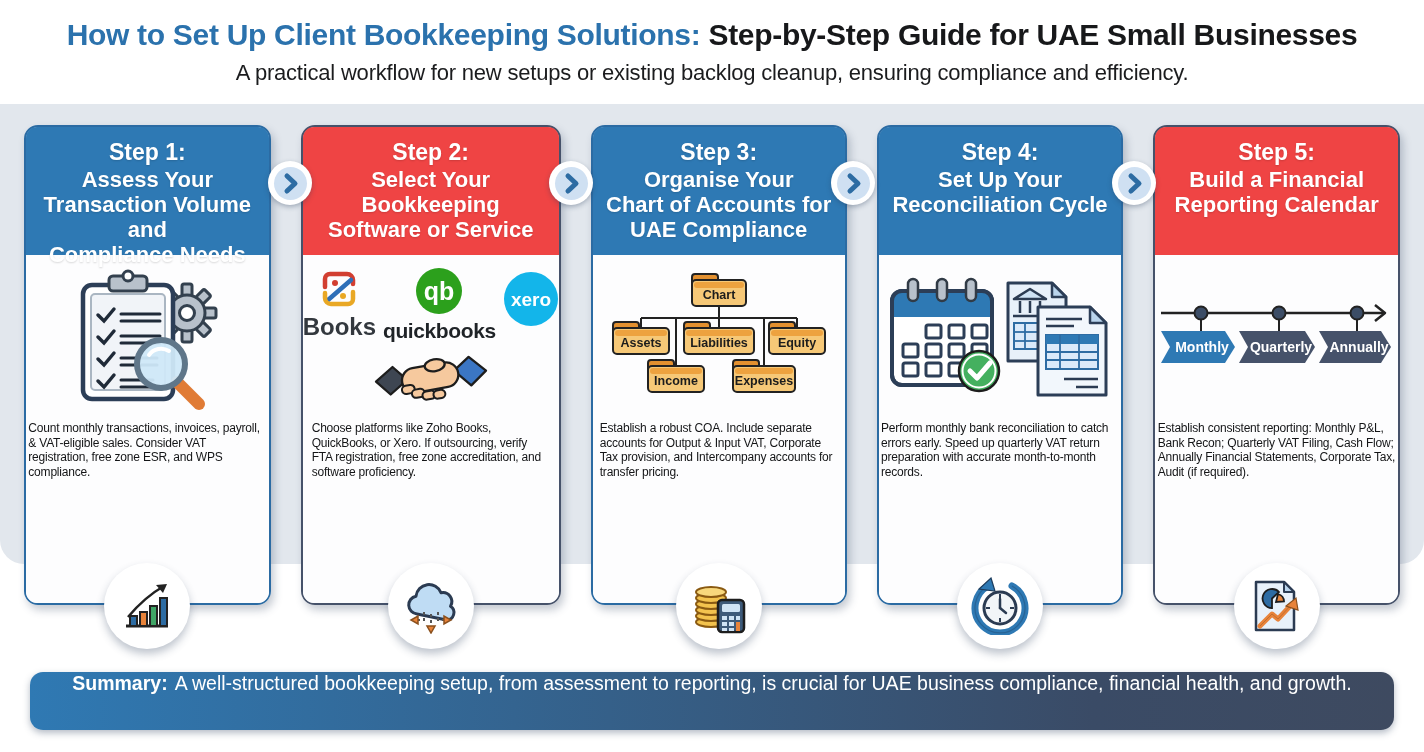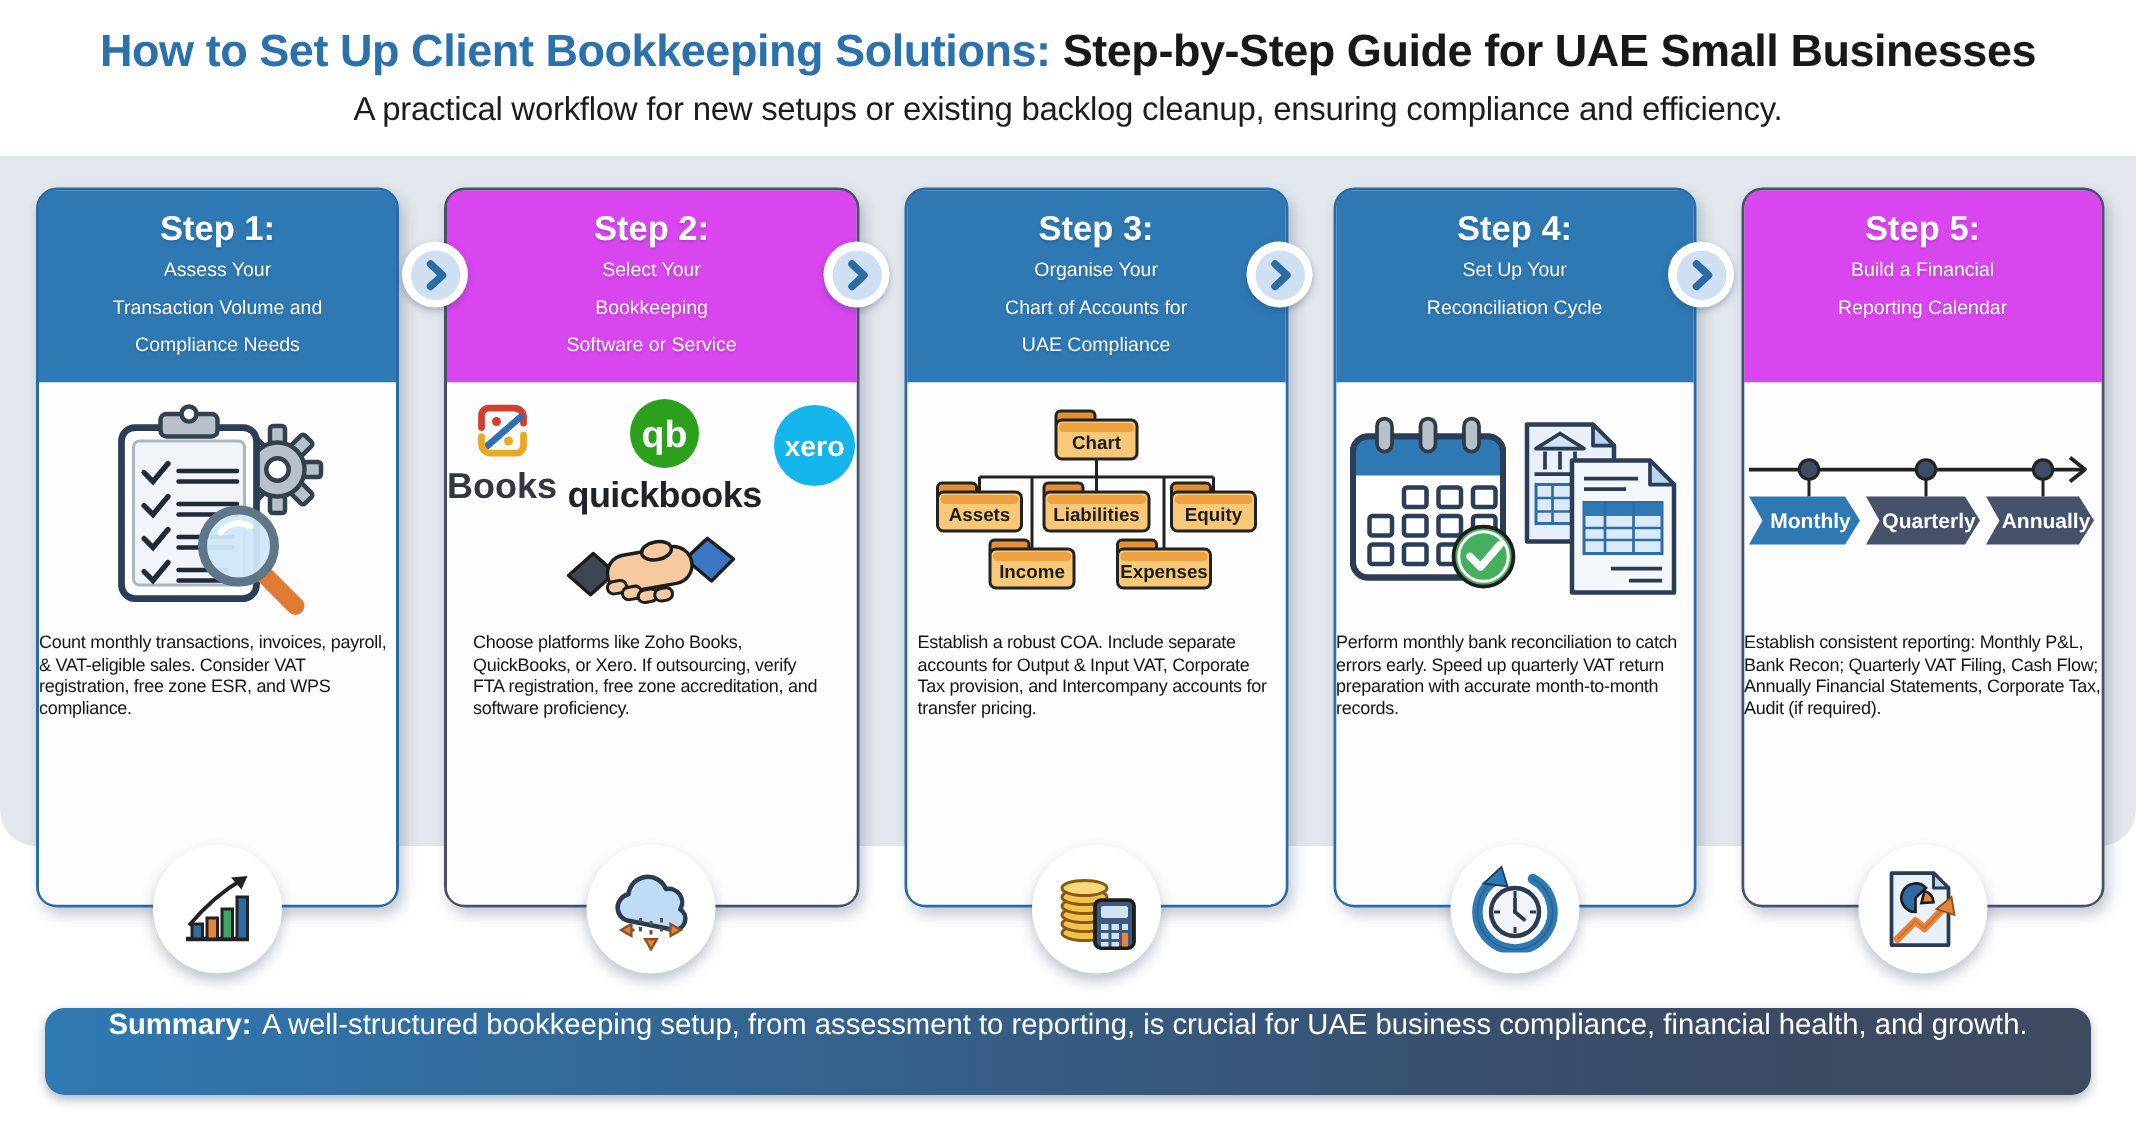--- a/index.html
+++ b/index.html
@@ -17,33 +17,33 @@
   .content { position:relative; width:1424px; height:460px; background:#e2e7ed; border-radius:0 0 24px 24px; }
 
   .cards-row { position:relative; display:flex; gap:30px; margin:0 24px; padding-top:21px; height:501px; }
 
   .card { position:relative; flex:1 1 0; height:480px; border-radius:14px; box-shadow:3px 5px 9px rgba(45,65,95,.28); }
   .card.theme-blue  { border:2px solid #2b6ba3; }
   .card.theme-slate { border:2px solid #46526a; }
 
   .card-header { height:128px; border-radius:11px 11px 0 0; color:#fff; text-align:center; padding-top:12px; }
   .theme-blue  .card-header { background:#2e79b4; }
-  .theme-slate .card-header { background:#d946ef; }
+  .theme-slate .card-header { background:#ef4444; }
   .step-label { font-size:23px; font-weight:700; line-height:27px; text-shadow:0 1px 2px rgba(0,0,0,.15); }
-  .step-title { font-size:13px; font-weight:400; line-height:25px; white-space:pre-line; margin-top:1px; text-shadow:0 1px 2px rgba(0,0,0,.15); }
+  .step-title { font-size:22px; font-weight:700; line-height:25px; white-space:pre-line; margin-top:1px; text-shadow:0 1px 2px rgba(0,0,0,.15); }
 
   .card-body { background:#fdfdfe; height:348px; border-radius:0 0 11px 11px; display:flex; flex-direction:column; align-items:center; }
   .icon-area { height:166px; display:flex; align-items:center; justify-content:center; flex-direction:column; }
   .desc { width:238px; font-size:12px; line-height:1.22; color:#141517; letter-spacing:-0.2px; }
 
   
   .logo-row { display:flex; align-items:flex-start; gap:7px; margin-top:6px; }
   .logo-col { display:flex; flex-direction:column; align-items:center; }
   .zoho-label { font-size:24px; font-weight:700; color:#33383e; margin-top:2px; }
-  .qb-label { font-size:24px; font-weight:700; color:#1f2327; letter-spacing:-0.4px; margin-top:4px; }
+  .qb-label { font-size:21px; font-weight:700; color:#1f2327; letter-spacing:-0.4px; margin-top:4px; }
   .xero-wrap { margin-top:4px; }
   .handshake-wrap { margin-top:2px; }
 
   
   .badge { position:absolute; left:50%; transform:translateX(-50%); bottom:-46px; width:86px; height:86px;
            background:#fff; border-radius:50%; box-shadow:0 5px 9px rgba(40,60,90,.3);
            display:flex; align-items:center; justify-content:center; z-index:3; }
 
   
   .connector { position:absolute; top:57px; width:44px; height:44px; background:#fff; border-radius:50%;

